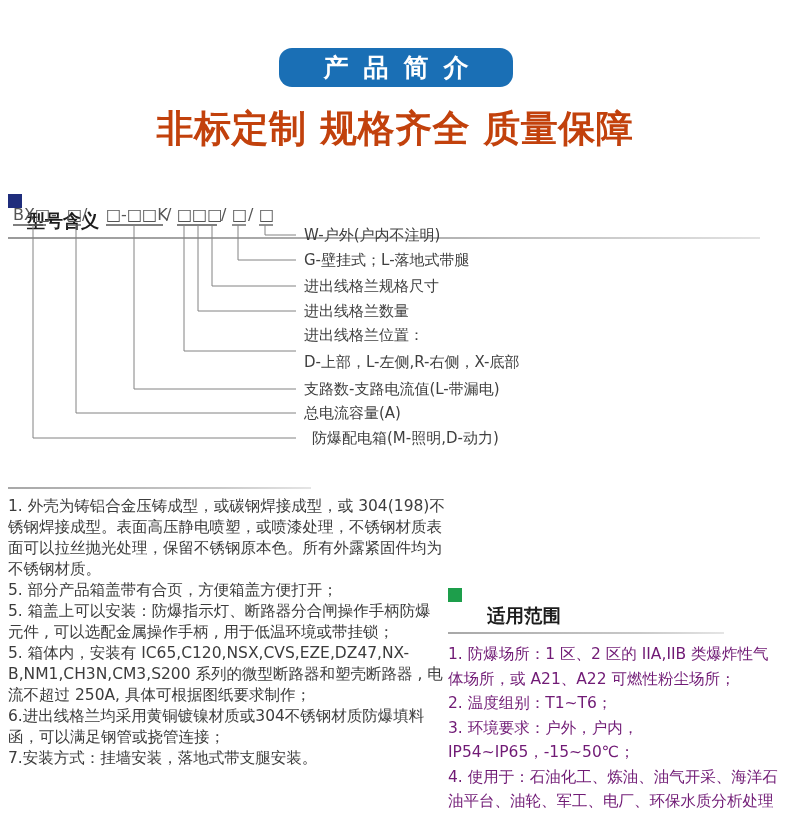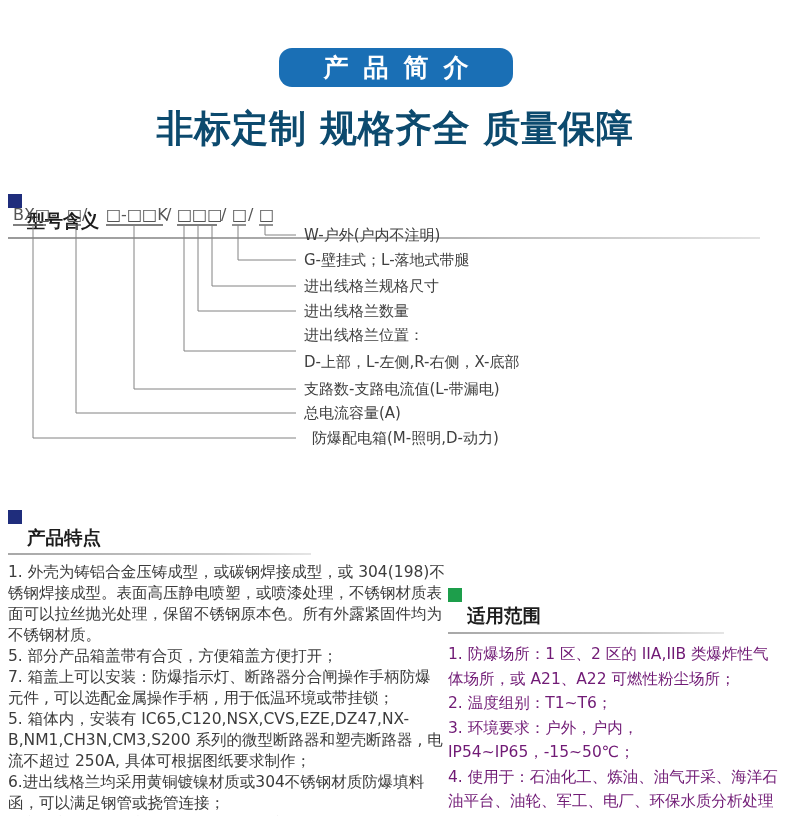--- a/index.html
+++ b/index.html
@@ -15,21 +15,21 @@
   .banner{
     position:absolute;left:279px;top:48px;width:234px;height:39px;
     background:#1a6fb5;border-radius:13px;
     display:flex;align-items:center;justify-content:center;
     color:#fff;font-size:25px;font-weight:bold;
     letter-spacing:15px;text-indent:15px;
   }
   .main-title{
     position:absolute;top:104px;left:0;width:790px;
     text-align:center;
-    font-size:37px;font-weight:bold;color:#0c4a6e;
+    font-size:37px;font-weight:bold;color:#c2410c;
     letter-spacing:0.5px;
   }
   
   .sec-head{
     display:flex;align-items:center;
     font-weight:bold;color:#1c1c1c;
   }
   .sec-sq{width:14px;height:14px;flex:0 0 auto;}
   .sq-navy{background:#1f2d7c;}
   .sq-green{background:#1d9e4b;}
@@ -51,21 +51,21 @@
   .features-sec{position:absolute;left:8px;top:484px;width:437px;}
   .features-sec .sec-head{font-size:18.5px;}
   .features-rule{
     margin-top:3px;width:303px;
     background:linear-gradient(to right,#a8a8a8 0%,#c9c9c9 70%,#e5e5e5 100%);
   }
   .features-items{margin-top:7px;font-size:15.5px;line-height:21px;color:#3c3c3c;}
   .features-items p{margin:0;}
   
   .scope-sec{position:absolute;left:448px;top:562px;width:335px;}
-  .scope-sec .sec-head{font-size:18.5px;}
+  .scope-sec .sec-head{font-size:18.5px;gap:20px;}
   .scope-rule{
     margin-top:4px;width:276px;
     background:linear-gradient(to right,#a8a8a8 0%,#c9c9c9 70%,#e5e5e5 100%);
   }
   .scope-items{margin-top:8px;font-size:15.5px;line-height:24.5px;color:#701a75;}
   .scope-items p{margin:0;}
 </style>
 </head>
 <body>
 
@@ -120,29 +120,25 @@
     <text class="diagram-label" x="304" y="91" dominant-baseline="central">进出线格兰规格尺寸</text>
     <text class="diagram-label" x="304" y="116" dominant-baseline="central">进出线格兰数量</text>
     <text class="diagram-label" x="304" y="140" dominant-baseline="central">进出线格兰位置：</text>
     <text class="diagram-label" x="304" y="167" dominant-baseline="central">D-上部，L-左侧,R-右侧，X-底部</text>
     <text class="diagram-label" x="304" y="194" dominant-baseline="central">支路数-支路电流值(L-带漏电)</text>
     <text class="diagram-label" x="304" y="218" dominant-baseline="central">总电流容量(A)</text>
     <text class="diagram-label" x="312" y="243" dominant-baseline="central">防爆配电箱(M-照明,D-动力)</text>
   </svg>
 
   <div class="features-sec">
-    <div class="sec-head">
-      <span class="sec-sq sq-navy"></span>
-      <span class="sec-title">产品特点</span>
-    </div>
     <div class="rule features-rule"></div>
     <div class="features-items">
       <p>1. 外壳为铸铝合金压铸成型，或碳钢焊接成型，或 304(198)不锈钢焊接成型。表面高压静电喷塑，或喷漆处理，不锈钢材质表面可以拉丝抛光处理，保留不锈钢原本色。所有外露紧固件均为不锈钢材质。</p>
       <p>5. 部分产品箱盖带有合页，方便箱盖方便打开；</p>
-      <p>7. 箱盖上可以安装：防爆指示灯、断路器分合闸操作手柄防爆元件 , 可以选配金属操作手柄 , 用于低温环境或带挂锁；</p>
+      <p>5. 箱盖上可以安装：防爆指示灯、断路器分合闸操作手柄防爆元件 , 可以选配金属操作手柄 , 用于低温环境或带挂锁；</p>
       <p>5. 箱体内，安装有 IC65,C120,NSX,CVS,EZE,DZ47,NX-B,NM1,CH3N,CM3,S200 系列的微型断路器和塑壳断路器 , 电流不超过 250A, 具体可根据图纸要求制作；</p>
       <p>6.进出线格兰均采用黄铜镀镍材质或304不锈钢材质防爆填料函，可以满足钢管或挠管连接；</p>
       <p>7.安装方式：挂墙安装，落地式带支腿安装。</p>
     </div>
   </div>
 
   <div class="scope-sec">
     <div class="sec-head">
       <span class="sec-sq sq-green"></span>
       <span class="sec-title">适用范围</span>

